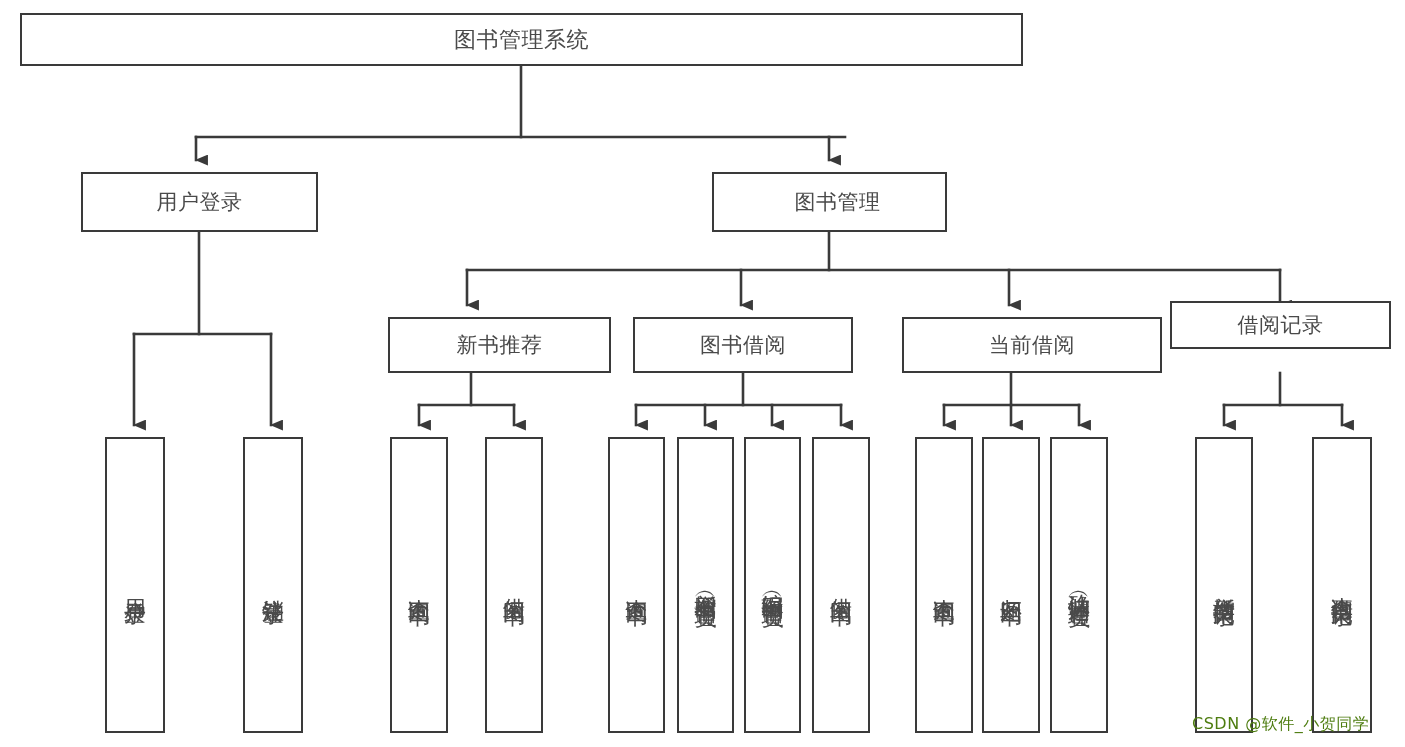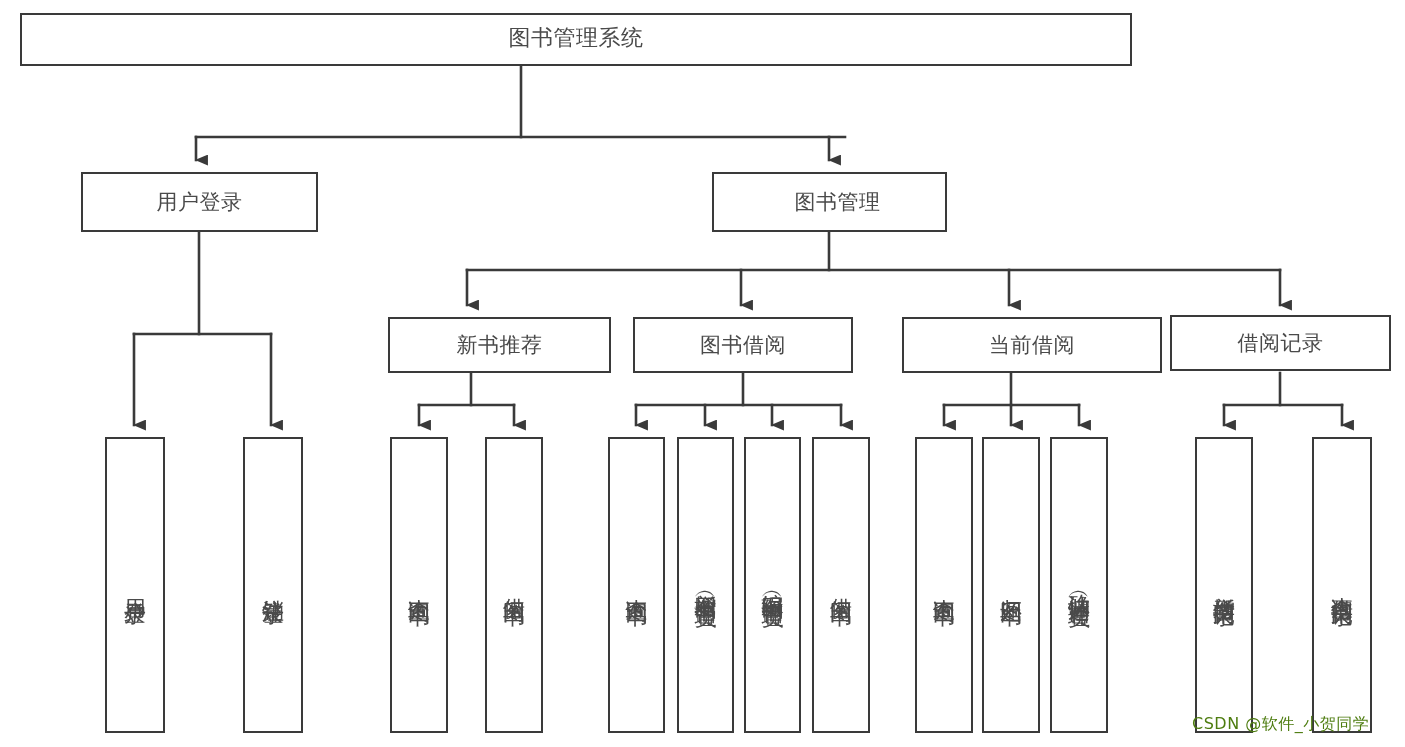--- a/index.html
+++ b/index.html
@@ -125,21 +125,21 @@
       <path d="M 1011 405 L 1011 425" marker-end="url(#arrow)"></path>
       <path d="M 1079 405 L 1079 425" marker-end="url(#arrow)"></path>
 
       <path d="M 1280 373 L 1280 405"></path>
       <path d="M 1224 405 L 1342 405"></path>
       <path d="M 1224 405 L 1224 425" marker-end="url(#arrow)"></path>
       <path d="M 1342 405 L 1342 425" marker-end="url(#arrow)"></path>
     </g>
   </svg>
 
-  <div class="node horiz root" style="left:20px; top:13px; width:1112px; height:53px;font-family:Liberation Mono, monospace;">
+  <div class="node horiz root" style="left:20px; top:13px; width:1003px; height:53px;">
     <span class="label">图书管理系统</span>
   </div>
 
   <div class="node horiz" style="left:81px; top:172px; width:237px; height:60px;">
     <span class="label">用户登录</span>
   </div>
 
   <div class="node horiz" style="left:712px; top:172px; width:235px; height:60px;padding-left:16px;">
     <span class="label">图书管理</span>
   </div>
@@ -149,21 +149,21 @@
   </div>
 
   <div class="node horiz" style="left:633px; top:317px; width:220px; height:56px;">
     <span class="label">图书借阅</span>
   </div>
 
   <div class="node horiz" style="left:902px; top:317px; width:260px; height:56px;">
     <span class="label">当前借阅</span>
   </div>
 
-  <div class="node horiz" style="left:1170px; top:315px; width:221px; height:56px;font-family:Liberation Serif, serif;">
+  <div class="node horiz" style="left:1170px; top:301px; width:221px; height:48px;font-family:Liberation Serif, serif;">
     <span class="label">借阅记录</span>
   </div>
 
   <div class="node vert" style="left:105px; top:437px; width:60px; height:296px;">
     <span class="label">用户登录</span>
   </div>
 
   <div class="node vert" style="left:243px; top:437px; width:60px; height:296px;">
     <span class="label">注销登录</span>
   </div>

